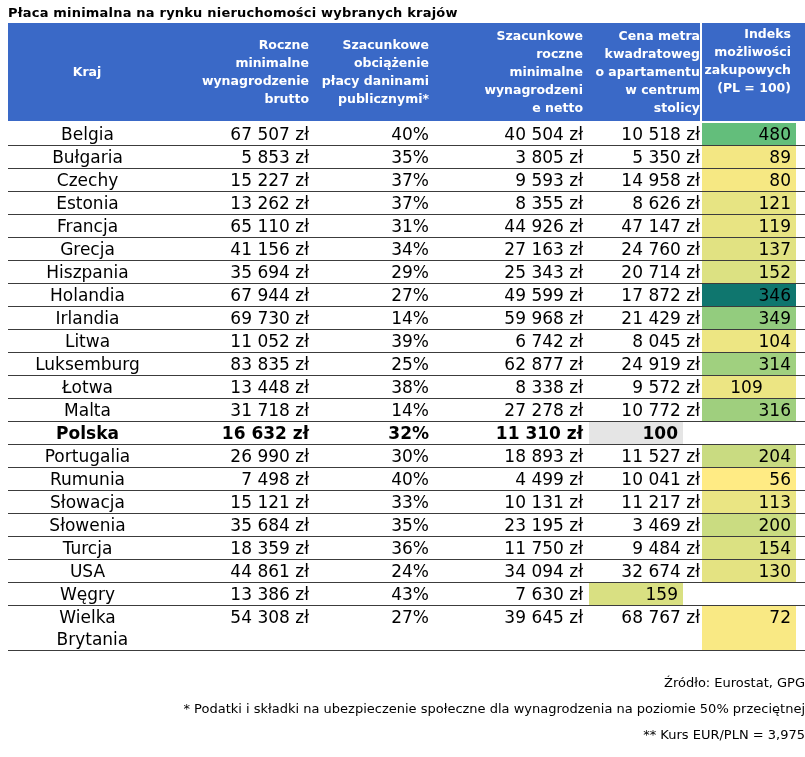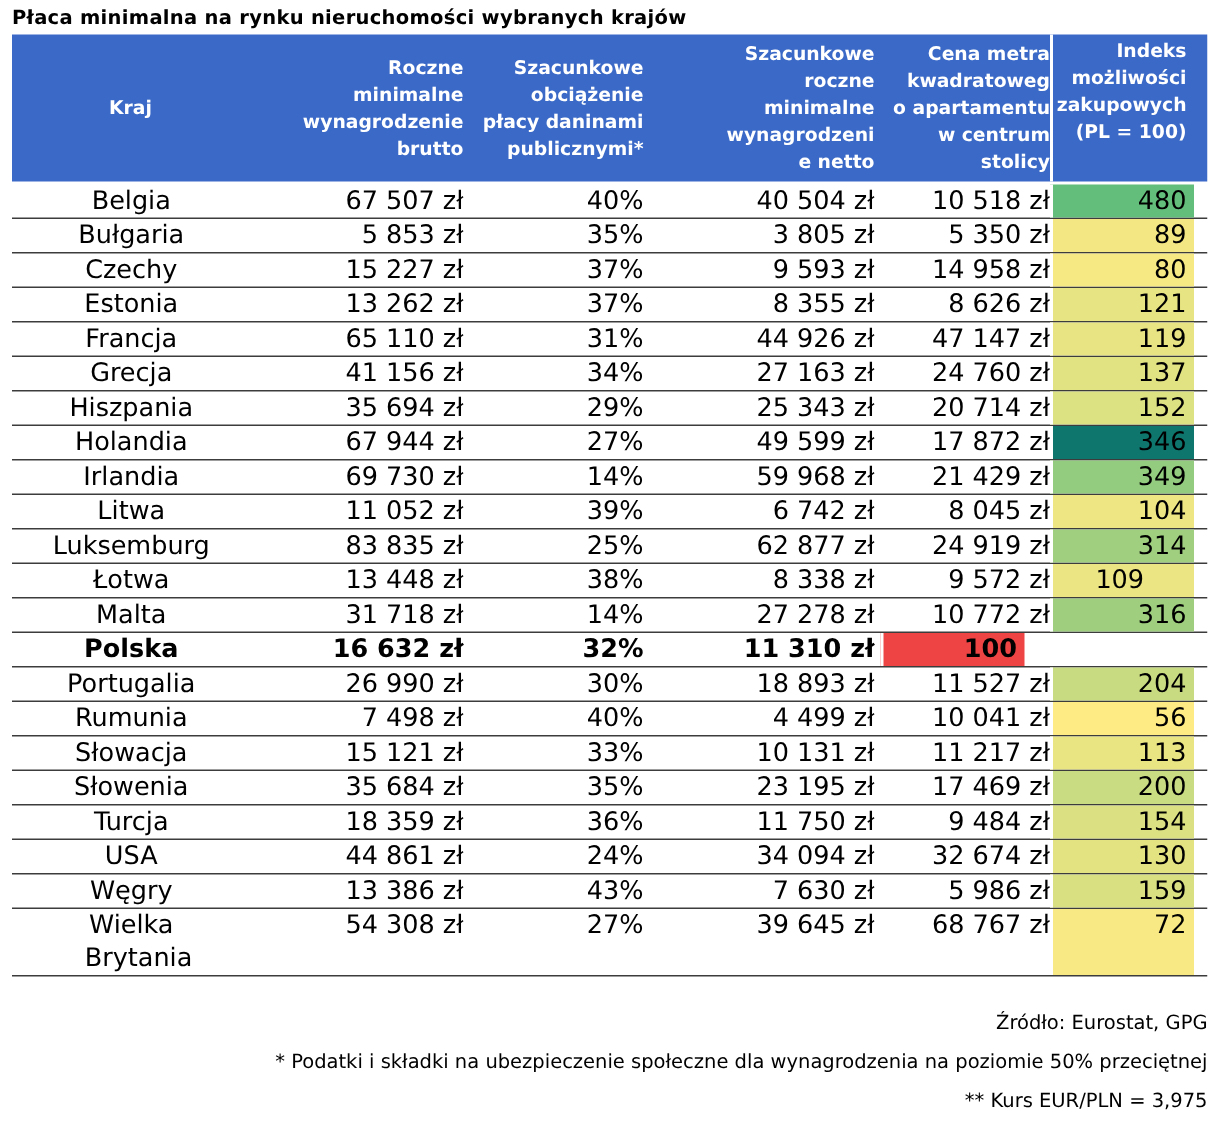--- a/index.html
+++ b/index.html
@@ -176,21 +176,21 @@
           <div class="cell c2">14%</div>
           <div class="cell c3">27 278 zł</div>
           <div class="cell c4">10 772 zł</div>
           <div class="cell c5" style="background: rgb(159, 207, 126);">316</div>
         </div>
         <div class="row bold">
           <div class="cell c0"><span class="wrapbox">Polska</span></div>
           <div class="cell c1">16 632 zł</div>
           <div class="cell c2">32%</div>
           <div class="cell c3">11 310 zł</div>
-          <div class="cell c5" style="background: #ef4444;">100</div>
+          <div class="cell c5" style="background: #e5e5e5;">100</div>
         </div>
         <div class="row">
           <div class="cell c0"><span class="wrapbox">Portugalia</span></div>
           <div class="cell c1">26 990 zł</div>
           <div class="cell c2">30%</div>
           <div class="cell c3">18 893 zł</div>
           <div class="cell c4">11 527 zł</div>
           <div class="cell c5" style="background: rgb(201, 219, 129);">204</div>
         </div>
         <div class="row">
@@ -207,21 +207,21 @@
           <div class="cell c2">33%</div>
           <div class="cell c3">10 131 zł</div>
           <div class="cell c4">11 217 zł</div>
           <div class="cell c5" style="background: rgb(234, 229, 131);">113</div>
         </div>
         <div class="row">
           <div class="cell c0"><span class="wrapbox">Słowenia</span></div>
           <div class="cell c1">35 684 zł</div>
           <div class="cell c2">35%</div>
           <div class="cell c3">23 195 zł</div>
-          <div class="cell c4">17 469 zł</div>
+          <div class="cell c4">3 469 zł</div>
           <div class="cell c5" style="background: rgb(202, 220, 129);">200</div>
         </div>
         <div class="row">
           <div class="cell c0"><span class="wrapbox">Turcja</span></div>
           <div class="cell c1">18 359 zł</div>
           <div class="cell c2">36%</div>
           <div class="cell c3">11 750 zł</div>
           <div class="cell c4">9 484 zł</div>
           <div class="cell c5" style="background: rgb(219, 225, 130);">154</div>
         </div>
@@ -231,21 +231,20 @@
           <div class="cell c2">24%</div>
           <div class="cell c3">34 094 zł</div>
           <div class="cell c4">32 674 zł</div>
           <div class="cell c5" style="background: rgb(228, 227, 130);">130</div>
         </div>
         <div class="row">
           <div class="cell c0"><span class="wrapbox">Węgry</span></div>
           <div class="cell c1">13 386 zł</div>
           <div class="cell c2">43%</div>
           <div class="cell c3">7 630 zł</div>
-          <div class="cell c4">5 986 zł</div>
           <div class="cell c5" style="background: rgb(217, 224, 130);">159</div>
         </div>
         <div class="row two-line">
           <div class="cell c0"><span class="wrapbox">Wielka Brytania</span></div>
           <div class="cell c1">54 308 zł</div>
           <div class="cell c2">27%</div>
           <div class="cell c3">39 645 zł</div>
           <div class="cell c4">68 767 zł</div>
           <div class="cell c5" style="background: rgb(249, 233, 132);">72</div>
         </div>

